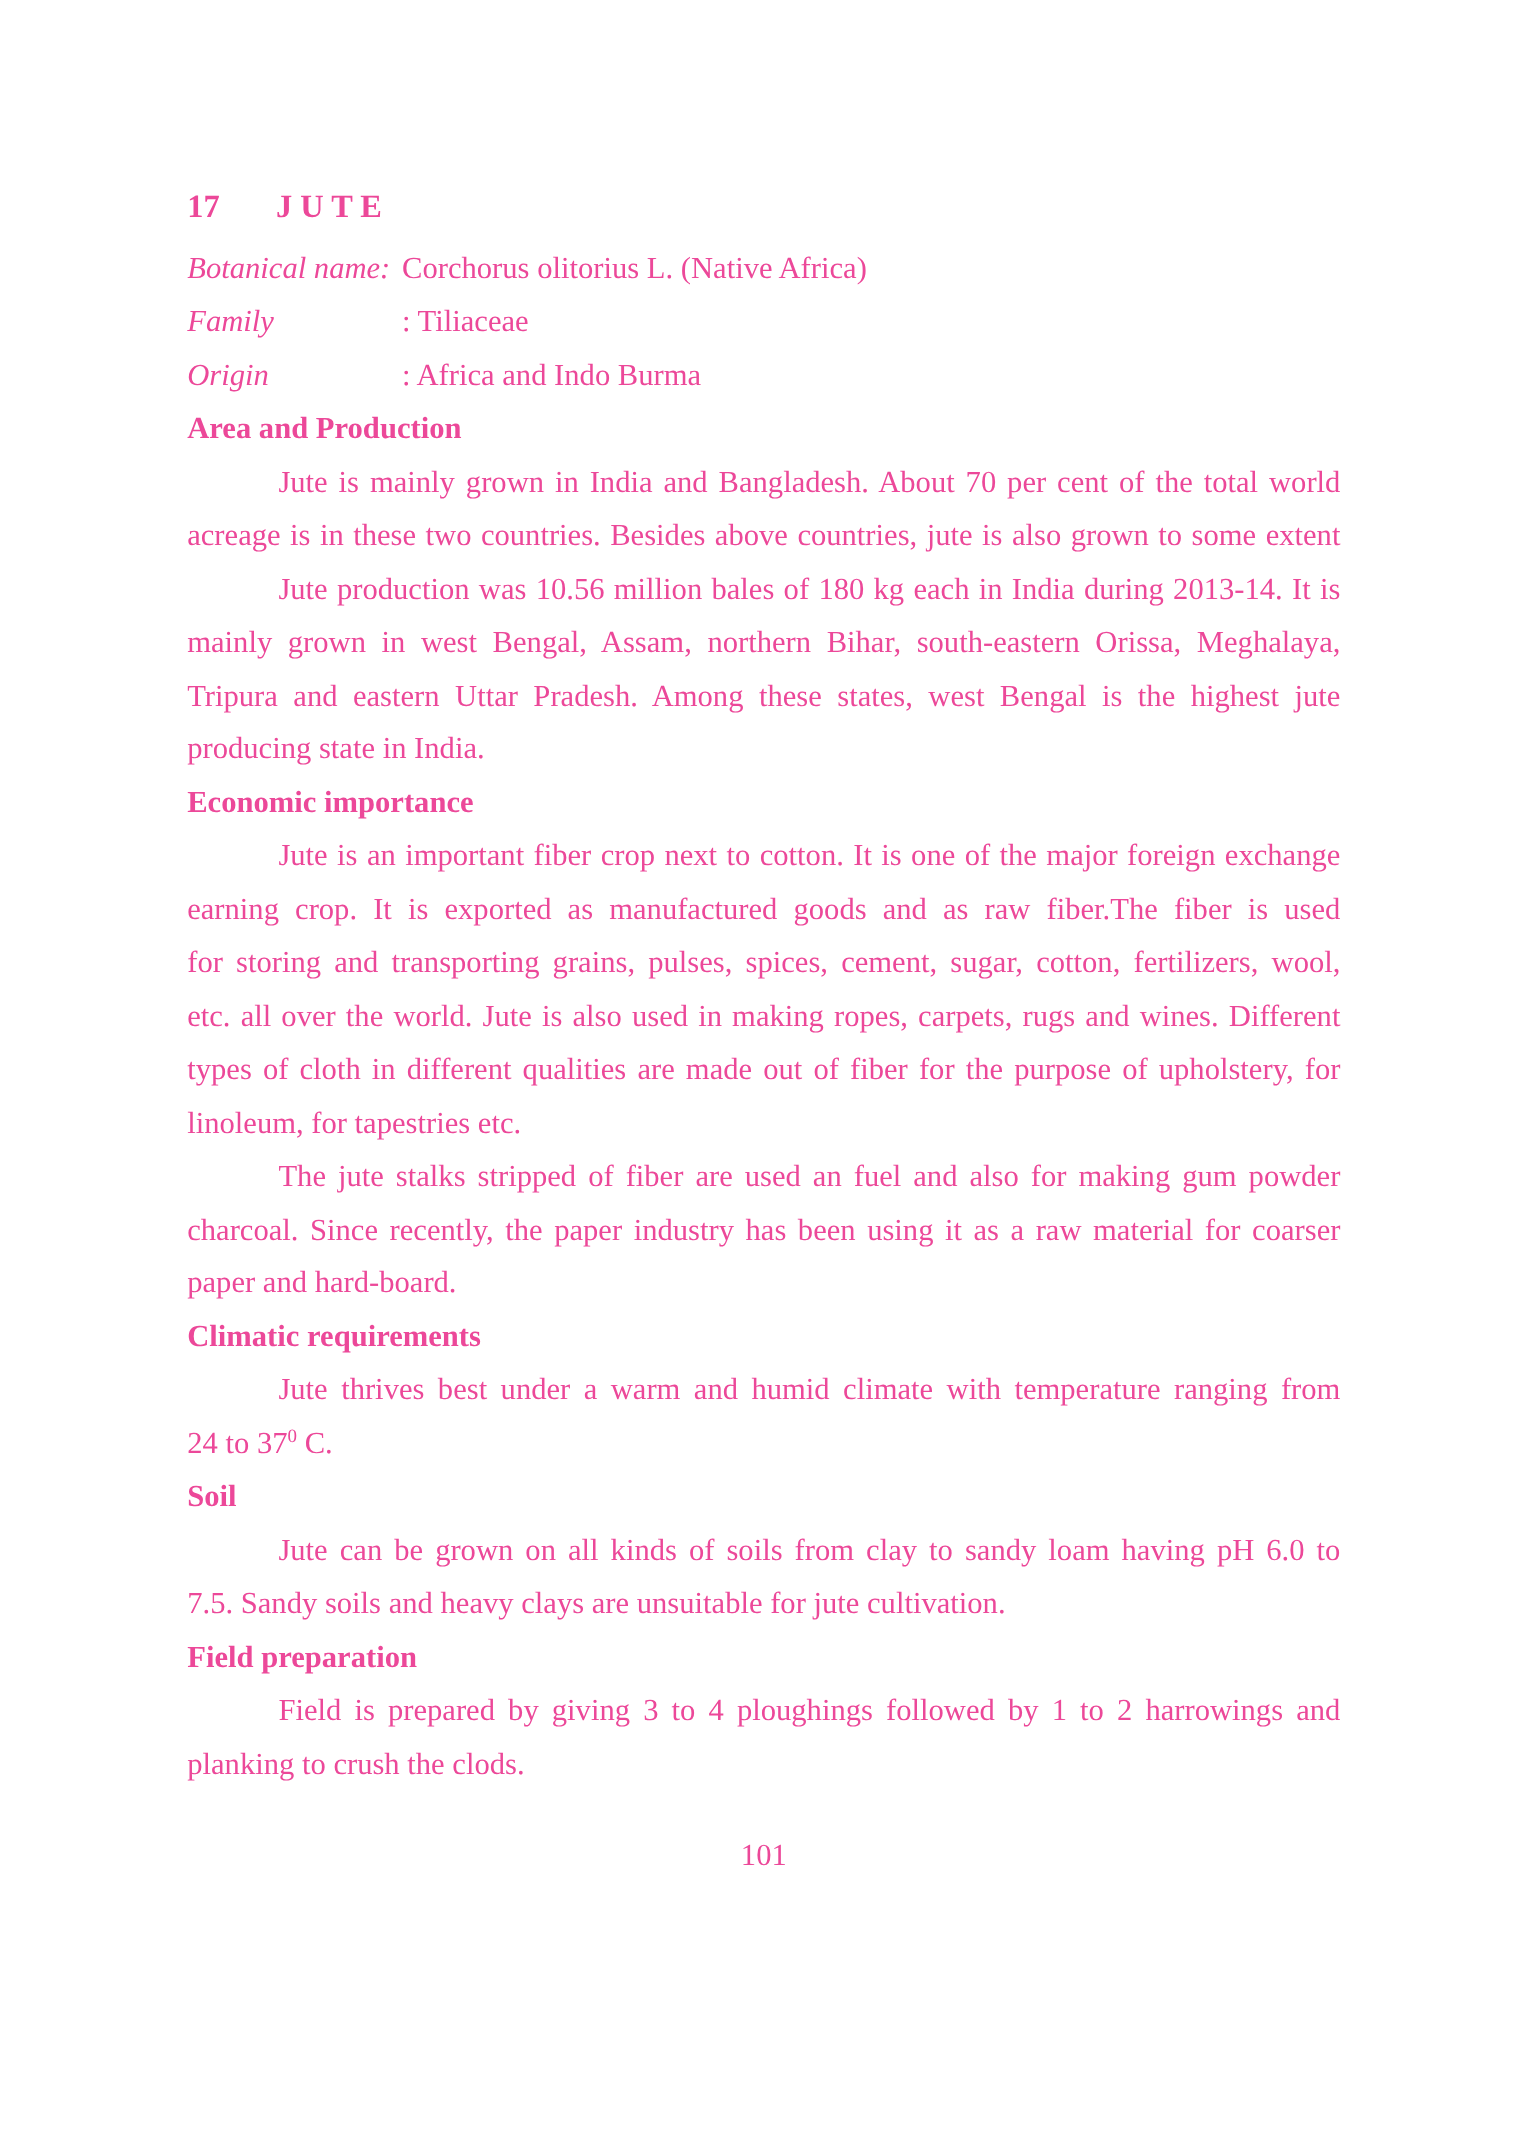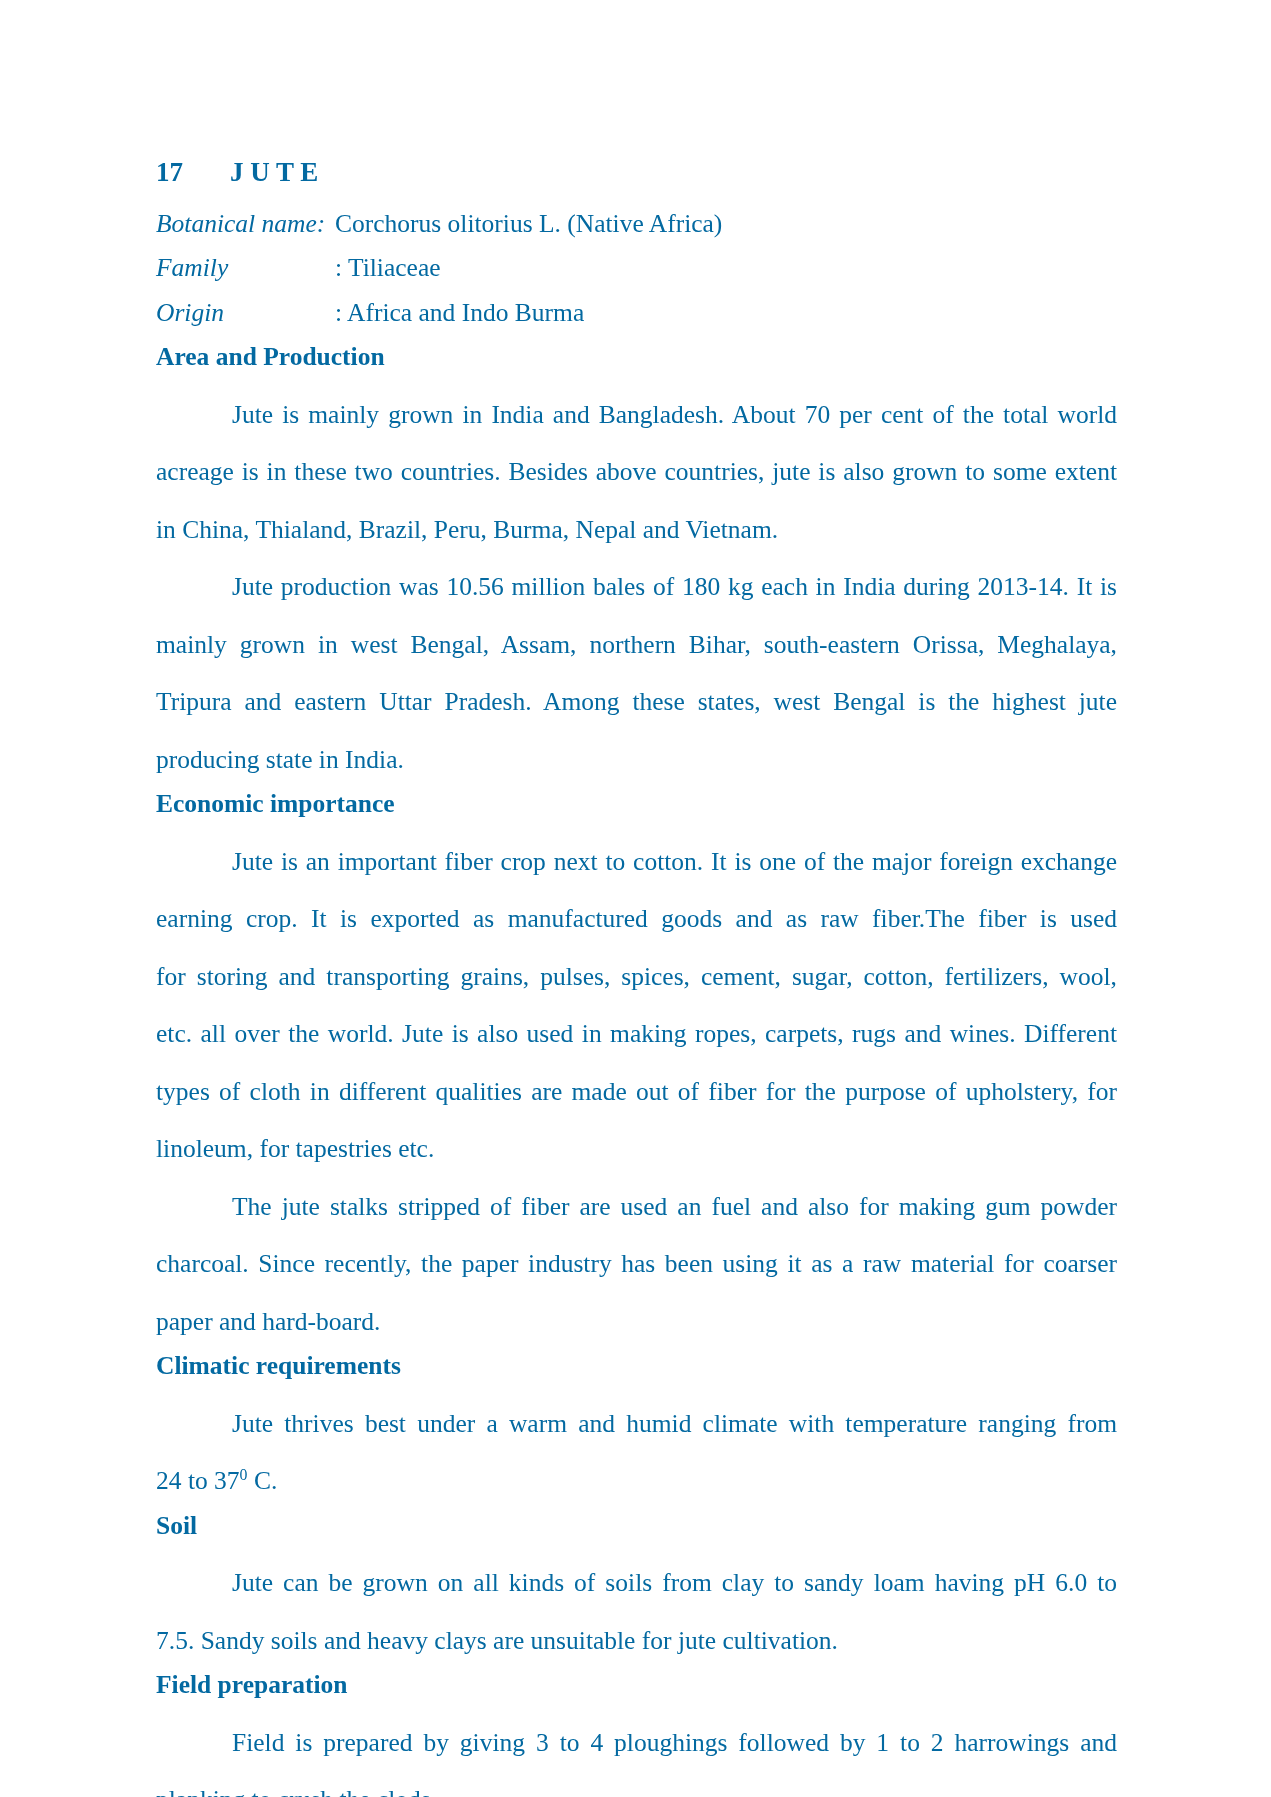--- a/index.html
+++ b/index.html
@@ -5,21 +5,21 @@
   html, body {
     margin: 0;
     padding: 0;
     background: #ffffff;
   }
   .page {
     position: relative;
     width: 1271px;
     height: 1797px;
     background: #ffffff;
-    color: #0369a1;
+    color: #ec4899;
     font-family: "Liberation Serif", "DejaVu Serif", serif;
     font-size: 25.5px;
     overflow: hidden;
   }
   .content {
     position: absolute;
     left: 156px;
     top: 150px;
     width: 961px;
   }
@@ -44,21 +44,20 @@
   }
   .kv-value {
     flex: 1 1 auto;
   }
   .heading {
     font-weight: bold;
     line-height: 44.5px;
   }
   .line {
     line-height: 44.5px;
-    margin-top: 13px;
   }
   .line.first {
     text-indent: 76px;
   }
   .line.just {
     text-align: justify;
     text-align-last: justify;
   }
   .sup {
     font-size: 0.62em;
@@ -95,21 +94,20 @@
           <span class="kv-label">Origin</span>
           <span class="kv-value">: Africa and Indo Burma</span>
         </div>
       </div>
 
     <div id="docbody">
         <div class="heading">Area and Production</div>
         <div class="paragraph">
           <div class="line first just">Jute is mainly grown in India and Bangladesh. About 70 per cent of the total world</div>
           <div class="line just">acreage is in these two countries. Besides above countries, jute is also grown to some extent</div>
-          <div class="line">in China, Thialand, Brazil, Peru, Burma, Nepal and Vietnam.</div>
         </div>
         <div class="paragraph">
           <div class="line first just">Jute production was 10.56 million bales of 180  kg each in  India during 2013-14. It is</div>
           <div class="line just">mainly grown in west Bengal, Assam, northern Bihar, south-eastern Orissa, Meghalaya,</div>
           <div class="line just">Tripura and eastern Uttar Pradesh. Among these states, west Bengal is the highest jute</div>
           <div class="line">producing state in India.</div>
         </div>
         <div class="heading">Economic importance</div>
         <div class="paragraph">
           <div class="line first just">Jute is an important fiber crop next to cotton. It is one of the major foreign exchange</div>

